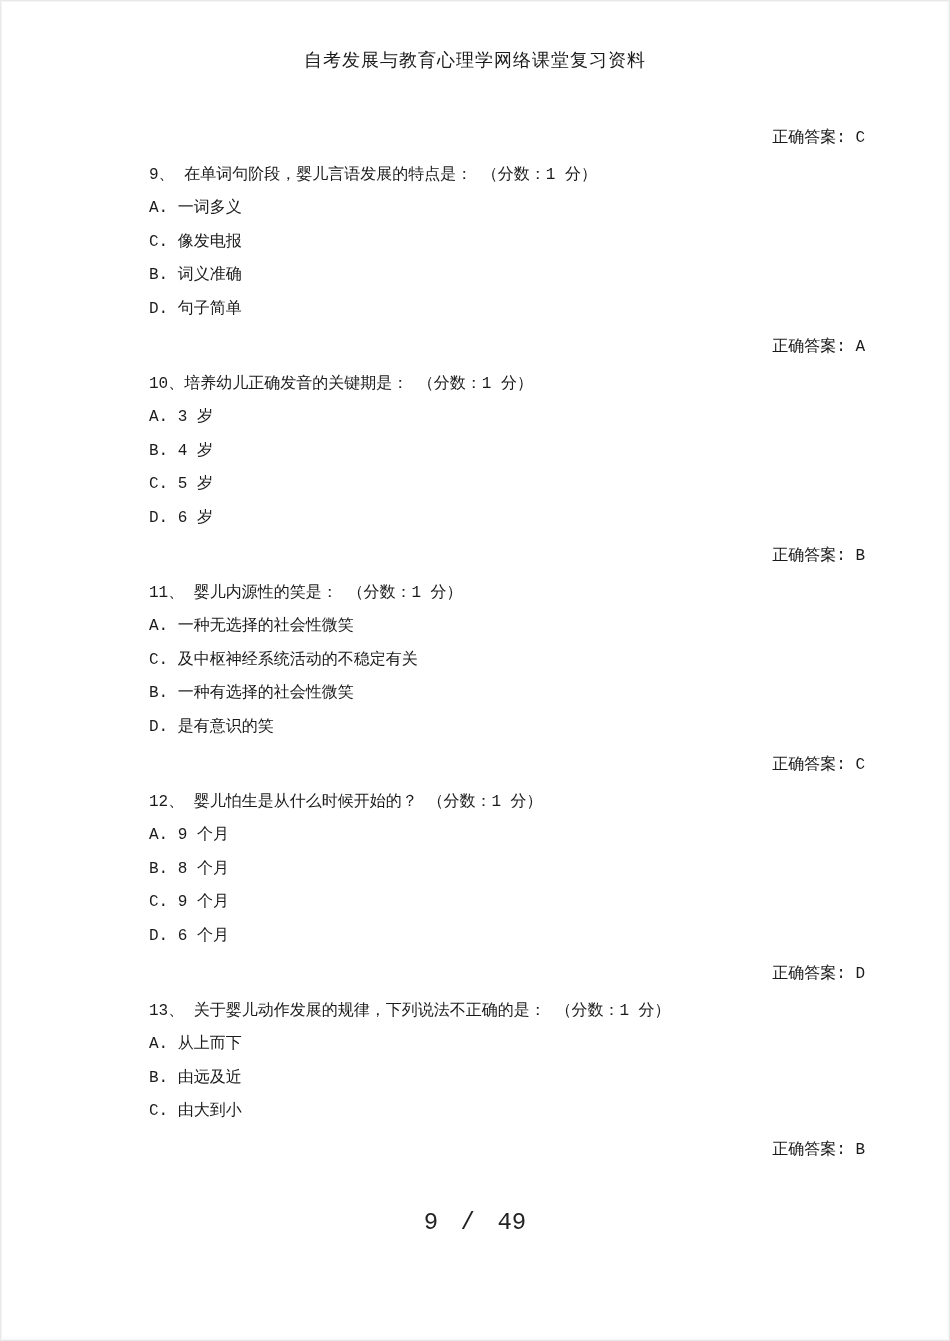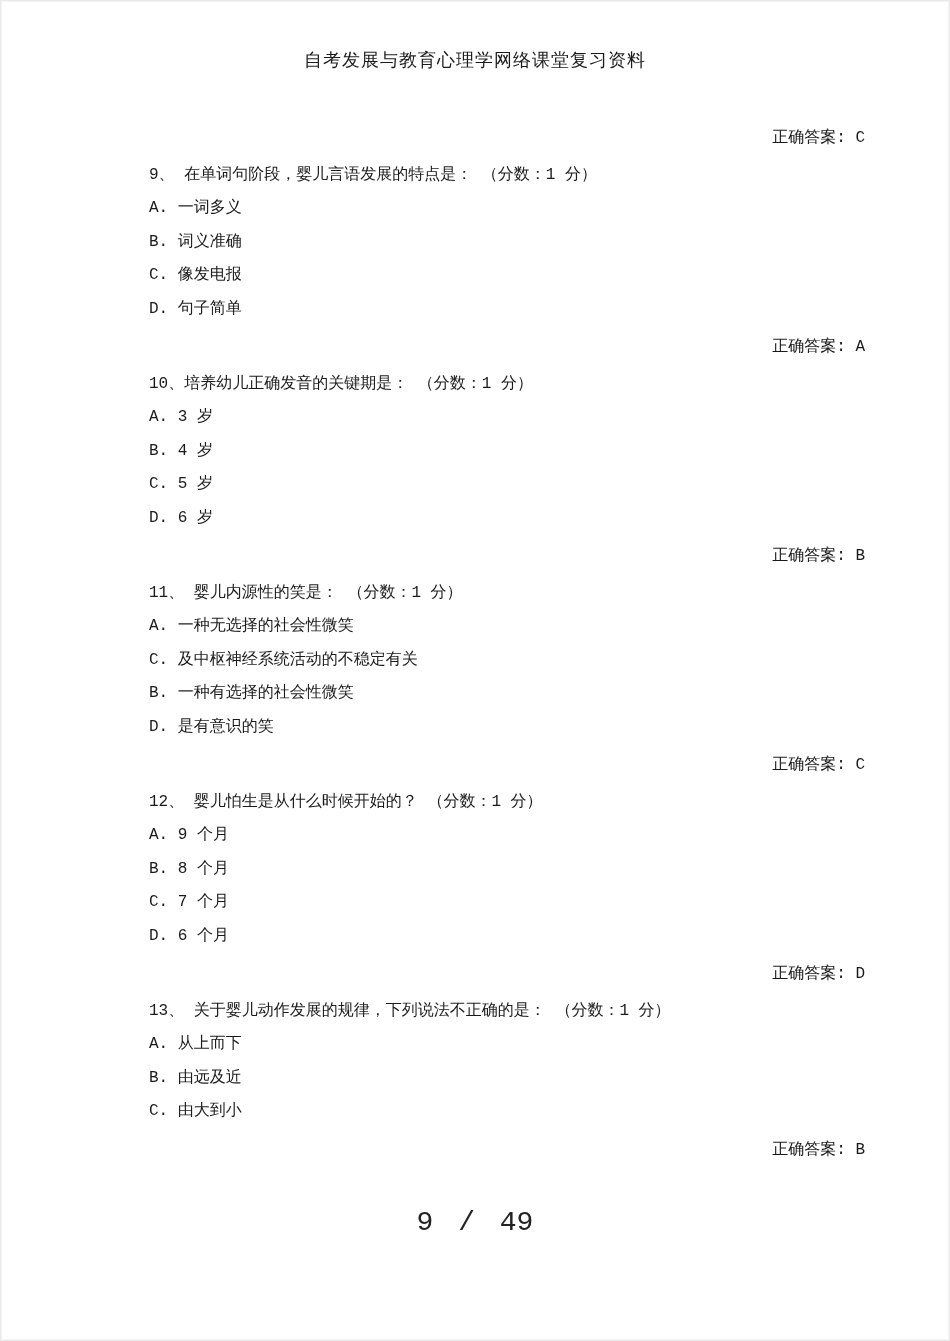--- a/index.html
+++ b/index.html
@@ -41,42 +41,42 @@
   }
   .answer-line {
     text-align: right;
     margin-top: 5px !important;
     margin-bottom: 3px !important;
   }
   .question-block { margin: 0; }
   .page-footer {
     margin-top: 41px;
     text-align: center;
-    font-size: 28px;
+    font-size: 24px;
     line-height: 30px;
     word-spacing: 8px;
     color: #222222;
   }
 </style>
 </head>
 <body>
 
 <div class="page">
 
   <h1 class="doc-title">自考发展与教育心理学网络课堂复习资料</h1>
 
   <div class="content">
 
     <p class="answer-line">正确答案: C</p>
 
     <div class="question-block">
       <p>9、 在单词句阶段，婴儿言语发展的特点是： （分数：1 分）</p>
       <p>A. 一词多义</p>
+      <p>C. 像发电报</p>
       <p>B. 词义准确</p>
-      <p>C. 像发电报</p>
       <p>D. 句子简单</p>
       <p class="answer-line">正确答案: A</p>
     </div>
 
     <div class="question-block">
       <p>10、培养幼儿正确发音的关键期是： （分数：1 分）</p>
       <p>A. 3 岁</p>
       <p>B. 4 岁</p>
       <p>C. 5 岁</p>
       <p>D. 6 岁</p>
@@ -89,21 +89,21 @@
       <p>C. 及中枢神经系统活动的不稳定有关</p>
       <p>B. 一种有选择的社会性微笑</p>
       <p>D. 是有意识的笑</p>
       <p class="answer-line">正确答案: C</p>
     </div>
 
     <div class="question-block">
       <p>12、 婴儿怕生是从什么时候开始的？ （分数：1 分）</p>
       <p>A. 9 个月</p>
       <p>B. 8 个月</p>
-      <p>C. 7 个月</p>
+      <p>C. 9 个月</p>
       <p>D. 6 个月</p>
       <p class="answer-line">正确答案: D</p>
     </div>
 
     <div class="question-block">
       <p>13、 关于婴儿动作发展的规律，下列说法不正确的是： （分数：1 分）</p>
       <p>A. 从上而下</p>
       <p>B. 由远及近</p>
       <p>C. 由大到小</p>
       <p class="answer-line">正确答案: B</p>

